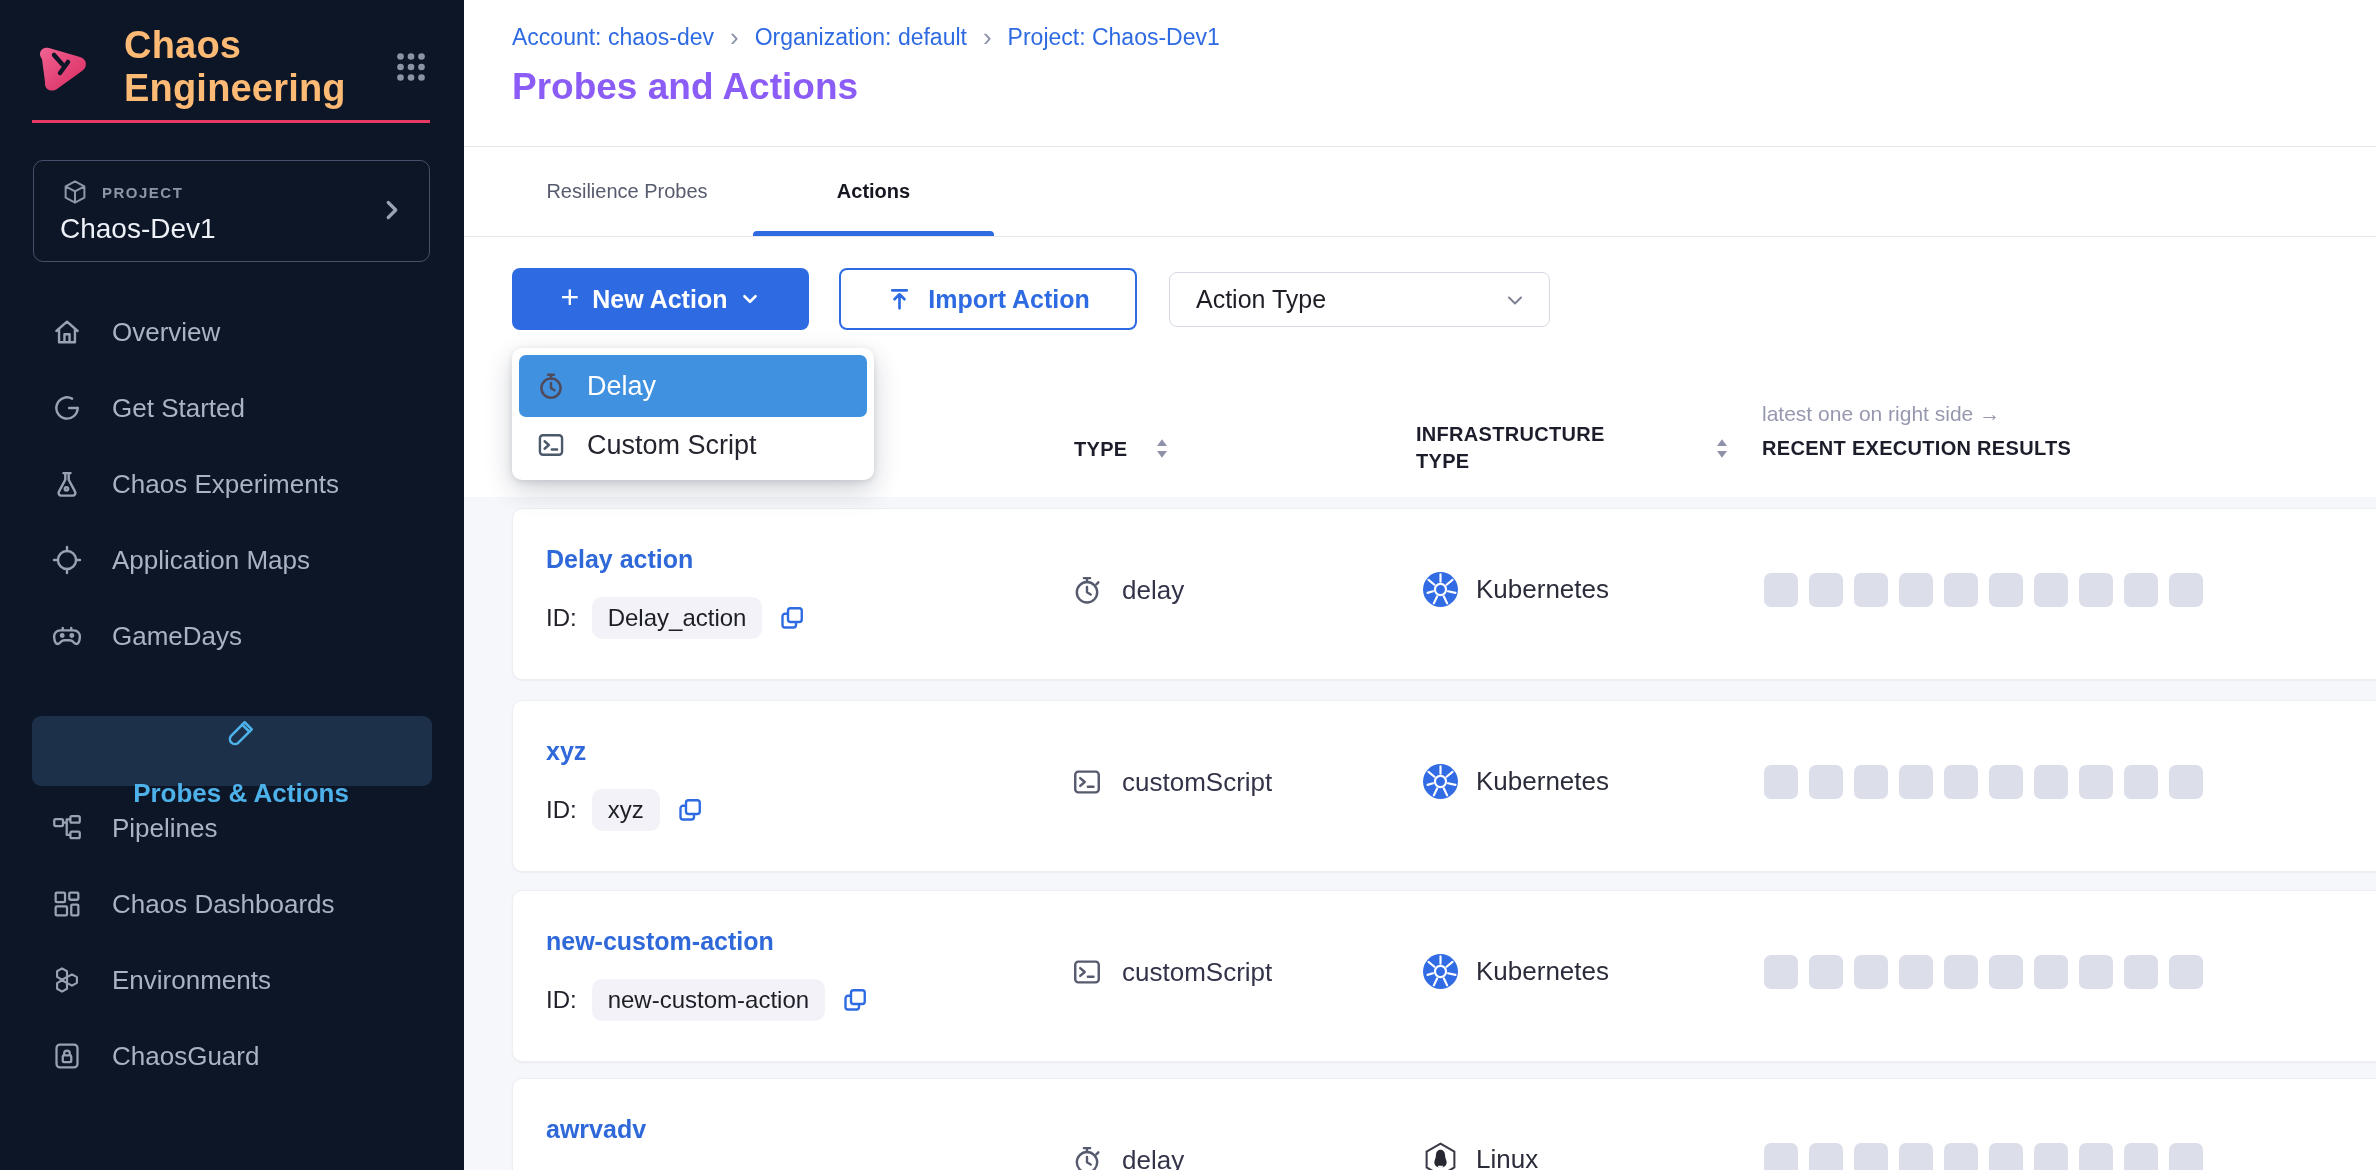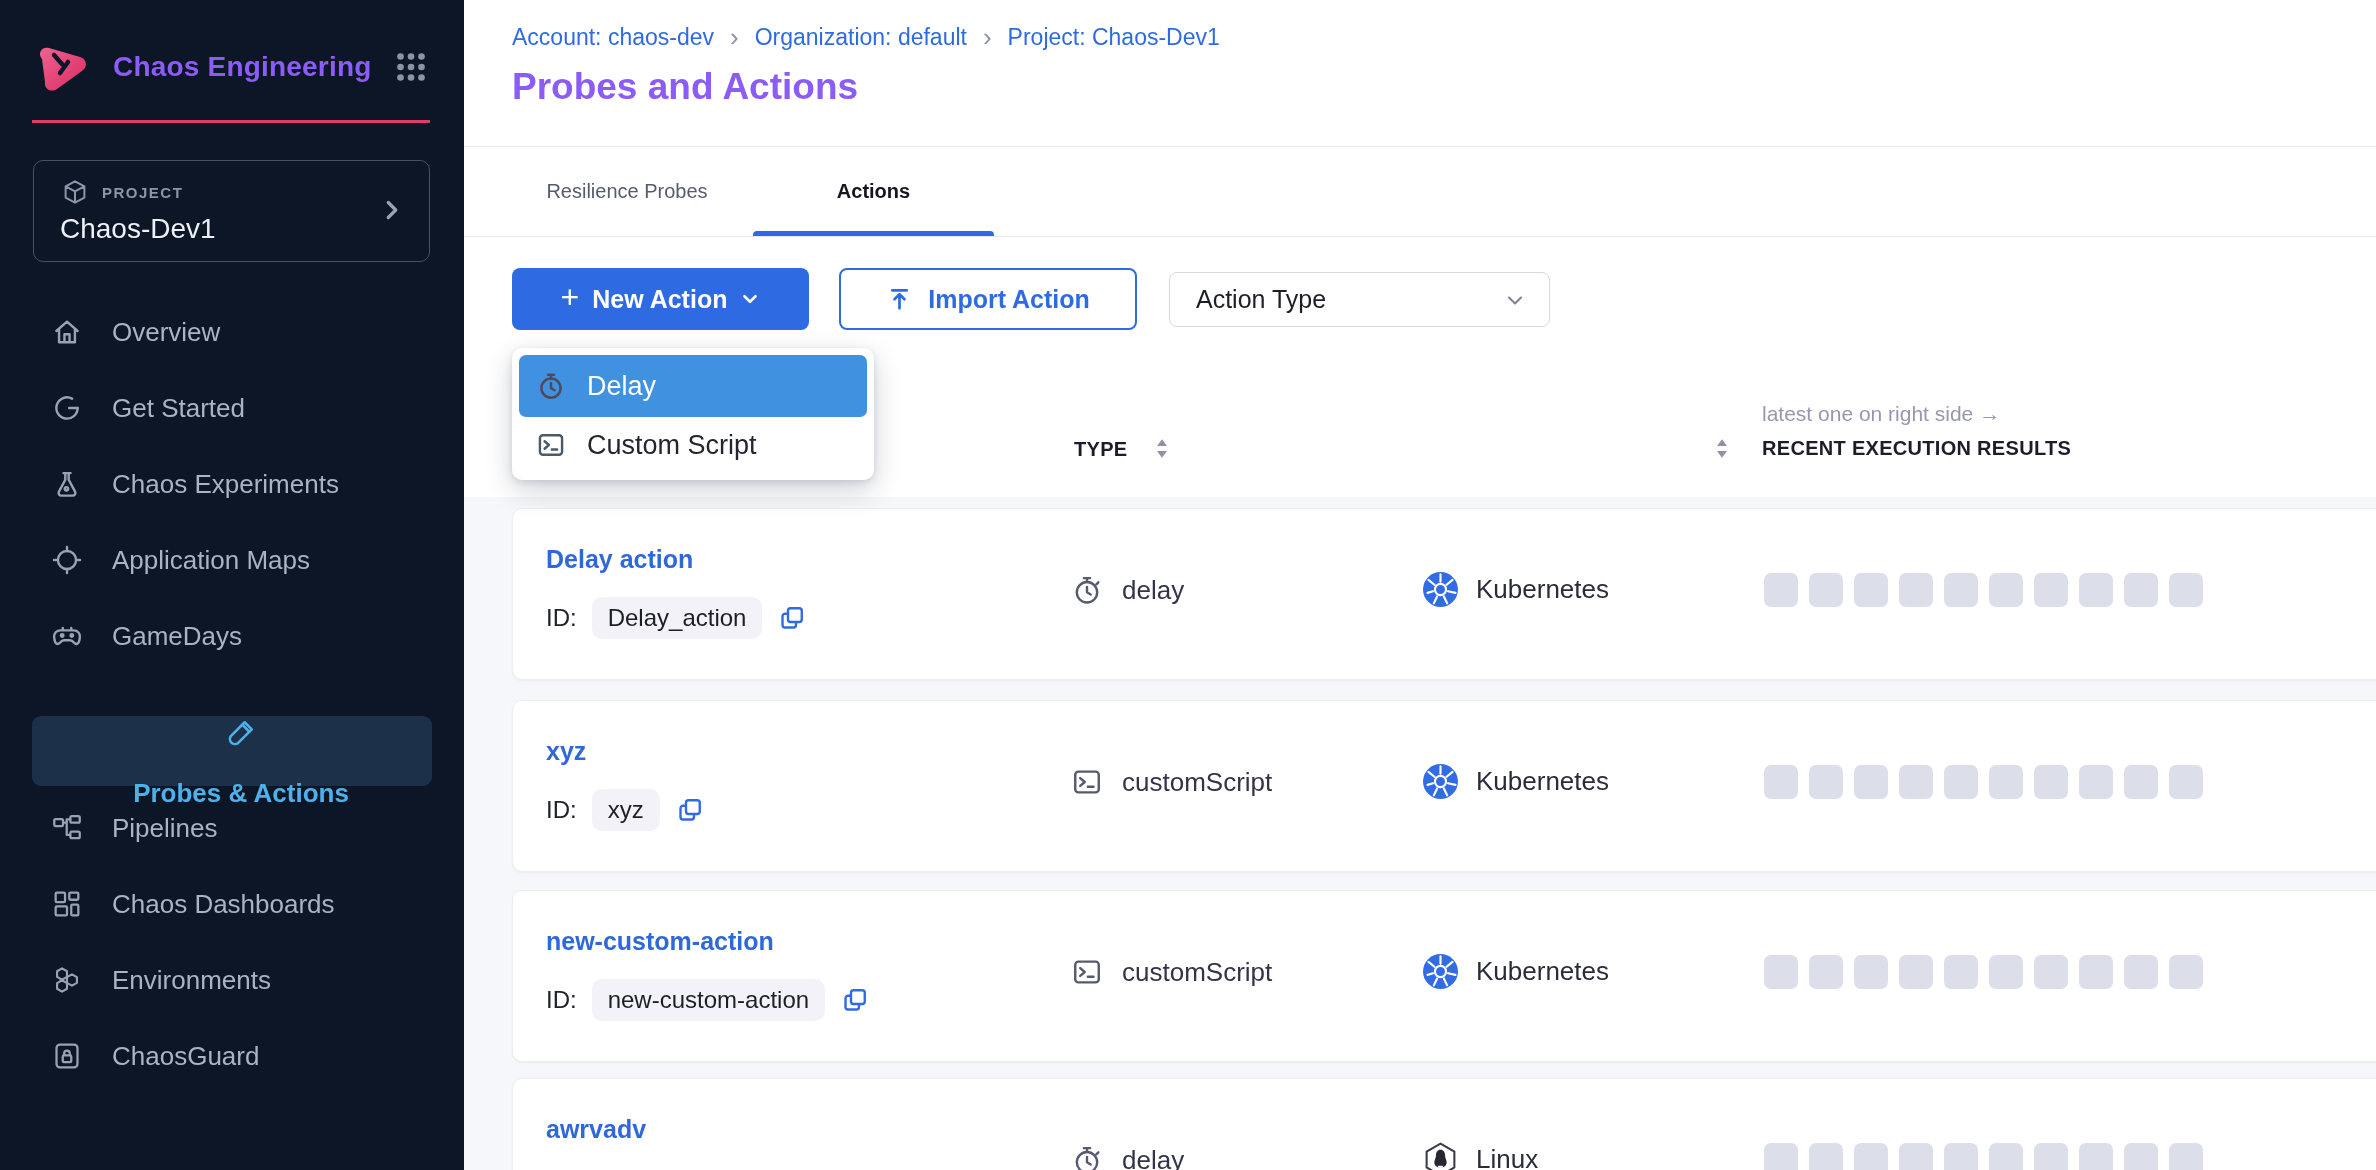--- a/index.html
+++ b/index.html
@@ -4,21 +4,21 @@
 <style>
   * { margin:0; padding:0; box-sizing:border-box; }
   html,body { width:2376px; height:1170px; }
   body { font-family:"Liberation Sans", sans-serif; background:#fff; overflow:hidden; }
   #app { position:relative; width:2376px; height:1170px; overflow:hidden; background:#fff; }
 
   
   .sidebar { position:absolute; left:0; top:0; width:464px; height:1170px; background:#0d1627; }
   .sb-head { position:absolute; left:32px; top:36px; width:400px; height:62px; display:flex; align-items:center; }
   .sb-logo { width:60px; height:60px; flex:0 0 auto; }
-  .sb-title { margin-left:21px; color:#8b5cf6; font-size:28px; font-weight:bold; letter-spacing:.2px; flex:1; }
+  .sb-title { margin-left:32px; color:#fdba74; font-size:38px; font-weight:bold; letter-spacing:.2px; flex:1; }
   .sb-grid { width:42px; height:42px; flex:0 0 auto; }
   .sb-accent { position:absolute; left:32px; top:120px; width:398px; height:3px; background:#e53a63; }
   .proj-card { position:absolute; left:33px; top:160px; width:397px; height:102px; border:1.5px solid #46506a; border-radius:10px; padding:16px 20px 0 26px; }
   .proj-top { display:flex; align-items:center; gap:12px; }
   .proj-label { color:#8d95a9; font-size:15px; font-weight:bold; letter-spacing:1.5px; }
   .proj-name { margin-top:6px; color:#eef1f7; font-size:28px; }
   .proj-chev { position:absolute; right:22px; top:34px; }
   .nav { position:absolute; left:32px; top:294px; width:400px; }
   .nav-item { height:76px; display:flex; align-items:center; gap:28px; padding:0 0 0 18px; color:#a9b3c3; font-size:26px; cursor:pointer; }
   .nav-item svg { flex:0 0 auto; }
@@ -235,20 +235,21 @@
       <svg width="24" height="24" viewBox="0 0 24 24" fill="none" stroke="#7d8191" stroke-width="2" stroke-linecap="round" stroke-linejoin="round">
           <path d="M6 9.5 L12 15.5 L18 9.5"></path>
         </svg>
     </div>
 
     <div class="th th-type">TYPE</div>
     <svg class="sort sort-type" width="16" height="23" viewBox="0 0 16 23">
       <path d="M8 2.2 L13 9 H3 Z" fill="#8f91a8"></path>
         <path d="M8 20.8 L13 14 H3 Z" fill="#8f91a8"></path>
     </svg>
+    <div class="th th-infra">INFRASTRUCTURE TYPE</div>
     <svg class="sort sort-infra" width="16" height="23" viewBox="0 0 16 23">
       <path d="M8 2.2 L13 9 H3 Z" fill="#8f91a8"></path>
         <path d="M8 20.8 L13 14 H3 Z" fill="#8f91a8"></path>
     </svg>
     <div class="th-hint">latest one on right side →</div>
     <div class="th th-results">RECENT EXECUTION RESULTS</div>
 
     <div class="tbody-bg"></div>
 
     <div class="card c0">

